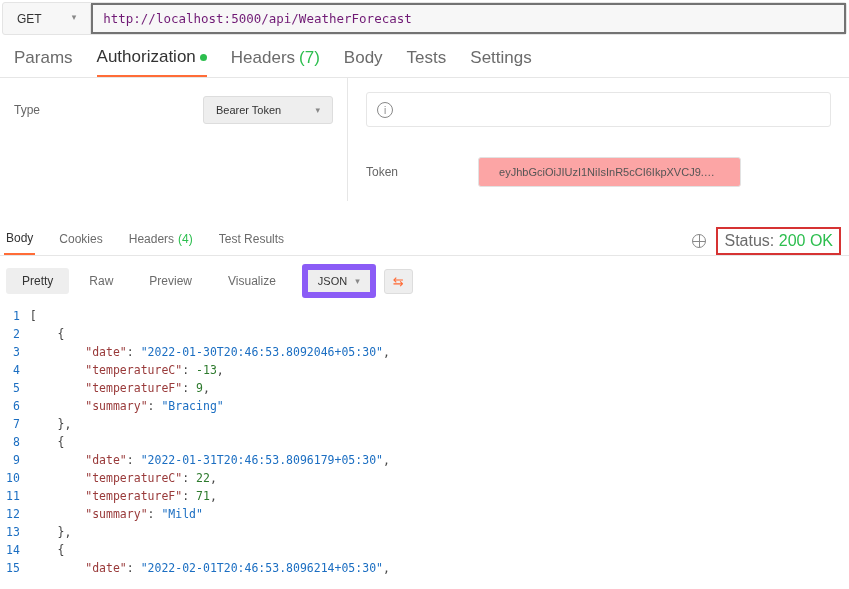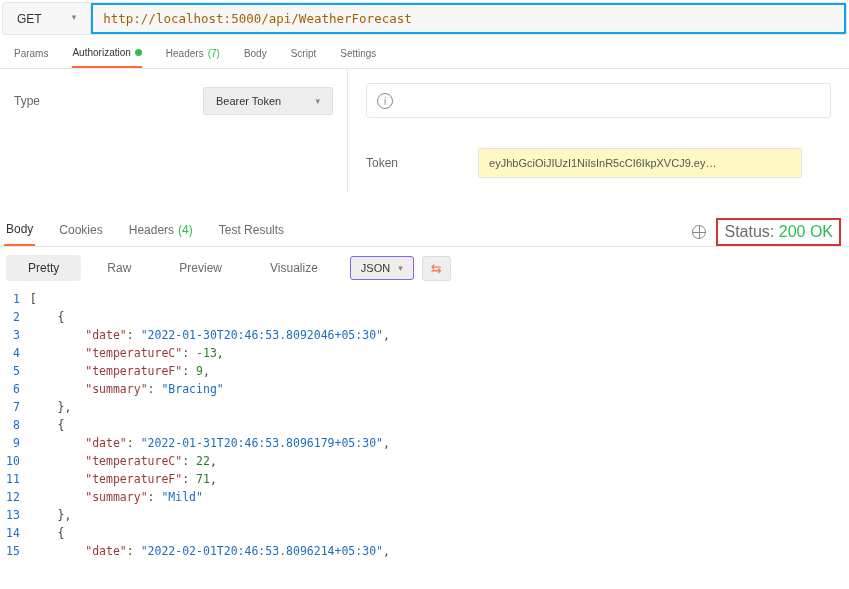--- a/index.html
+++ b/index.html
@@ -1,53 +1,53 @@
 <!DOCTYPE html>
 <html><head>
 <meta charset="utf-8">
 <style>
 * { box-sizing: border-box; margin: 0; padding: 0; }
 body { font-family: -apple-system, BlinkMacSystemFont, "Segoe UI", Arial, sans-serif; font-size: 12px; color: #333; background: #fff; width: 849px; }
 .topbar { display: flex; align-items: center; background: #f7f7f7; border: 1px solid #e4e4e4; border-radius: 3px; margin: 2px; }
 .method-select { display: flex; align-items: flex-start; padding: 8px 14px; border-right: 1px solid #e4e4e4; cursor: pointer; gap: 30px; }
 .method-select .chev { font-size: 9px; color: #888; }
-.url-input { flex: 1; border: 2px solid #0ea5e9; background: #f7f7f7; padding: 6px 10px; font-family: "SF Mono", Consolas, monospace; font-size: 12.5px; color: #a16207; }
-.req-tabs { display: flex; gap: 24px; padding: 10px 14px 0 14px; border-bottom: 1px solid #e6e6e6; font-size: 10px; }
+.url-input { flex: 1; border: 2px solid #737373; background: #f7f7f7; padding: 6px 10px; font-family: "SF Mono", Consolas, monospace; font-size: 12.5px; color: #701a75; }
+.req-tabs { display: flex; gap: 24px; padding: 10px 14px 0 14px; border-bottom: 1px solid #e6e6e6; font-size: 17px; }
 .req-tab { padding-bottom: 8px; color: #6b6b6b; cursor: pointer; display: flex; align-items: center; gap: 4px; }
 .req-tab.active { color: #333; border-bottom: 2px solid #ff6c37; font-weight: 500; }
 .dot-green { width: 7px; height: 7px; background: #2cbe4e; border-radius: 50%; display: inline-block; }
 .count-green { color: #2cbe4e; }
 .auth-panel { display: flex; }
 .auth-left { width: 348px; padding: 18px 14px; border-right: 1px solid #e6e6e6; }
 .type-row { display: flex; align-items: center; justify-content: space-between; margin-bottom: 18px; }
 .type-label { color: #666; }
 .type-select { background: #eee; border: 1px solid #ddd; border-radius: 3px; padding: 7px 12px; width: 130px; display: flex; justify-content: space-between; align-items: center; cursor: pointer; font-size: 11px; }
 .auth-note { font-size: 11.5px; color: #666; line-height: 1.6; }
 .auth-note a { color: #1b6ec2; text-decoration: none; }
 .arrow { font-size: 10px; }
 .auth-right { flex: 1; padding: 14px 18px; }
 .info-banner { display: flex; gap: 10px; border: 1px solid #e6e6e6; border-radius: 3px; padding: 8px 10px; color: #6b6b6b; font-size: 12px; line-height: 1.5; margin-bottom: 30px; align-items: flex-start; }
 .info-icon { width: 16px; height: 16px; border: 1.5px solid #888; border-radius: 50%; display: flex; align-items: center; justify-content: center; font-size: 10px; color: #888; flex-shrink: 0; margin-top: 1px; }
 .token-row { display: flex; align-items: center; gap: 80px; }
 .token-row label { color: #666; }
-.token-val-box { border: 1px solid #e2e2e2; border-radius: 3px; padding: 8px 10px; background: #fef9c3; width: 324px; color: #555; font-size: 11px; white-space: nowrap; overflow: hidden; text-overflow: ellipsis; }
+.token-val-box { border: 1px solid #e2e2e2; border-radius: 3px; padding: 8px 20px; background: #fca5a5; width: 263px; color: #555; font-size: 11px; white-space: nowrap; overflow: hidden; text-overflow: ellipsis; }
 .resp-bar { display: flex; justify-content: space-between; align-items: flex-end; padding: 4px 8px 0 4px; margin-top: 20px; border-bottom: 1px solid #e6e6e6; }
 .resp-tabs { display: flex; gap: 22px; }
 .resp-tab { padding: 6px 2px 8px 2px; color: #6b6b6b; cursor: pointer; display: flex; align-items: center; gap: 4px; }
 .resp-tab.active { color: #333; border-bottom: 2px solid #ff6c37; font-weight: 500; }
 .resp-meta { display: flex; align-items: center; gap: 10px; font-size: 16px; }
 .globe { width: 14px; height: 14px; border: 1px solid #888; border-radius: 50%; position: relative; }
 .globe:before { content:""; position:absolute; top:0; bottom:0; left:50%; width:1px; background:#888; }
 .globe:after { content:""; position:absolute; left:0; right:0; top:50%; height:1px; background:#888; }
 .status-box { border: 2px solid #d63333; padding: 3px 6px; color: #6b6b6b; }
 .status-box .ok { color: #2cbe4e; }
 .view-toolbar { display: flex; gap: 4px; padding: 8px 6px; align-items: center; }
-.vt-btn { padding: 6px 22px; background: transparent; border: none; color: #6b6b6b; border-radius: 3px; cursor: pointer; font-size: 12px; }
+.vt-btn { padding: 6px 16px; background: transparent; border: none; color: #6b6b6b; border-radius: 3px; cursor: pointer; font-size: 12px; }
 .vt-btn.active { background: #eee; color: #333; }
-.fmt-select { background: #eee; border: 1px solid #8b5cf6; border-radius: 3px; padding: 5px 10px; display: flex; gap: 8px; align-items: center; font-size: 11px; cursor: pointer; margin-left: 6px; }
+.fmt-select { background: #eee; border: 6px solid #8b5cf6; border-radius: 3px; padding: 5px 10px; display: flex; gap: 8px; align-items: center; font-size: 11px; cursor: pointer; margin-left: 6px; }
 .wrap-btn { background: #eee; border: 1px solid #ddd; border-radius: 3px; padding: 4px 8px; color: #ff6c37; cursor: pointer; margin-left: 4px; font-size: 13px; }
 .code-area { display: flex; font-family: "SF Mono", Consolas, monospace; font-size: 11.5px; line-height: 1.55; padding: 2px 0 10px 0; }
 .gutter { text-align: right; color: #1b6ec2; padding: 0 10px 0 6px; user-select: none; }
 .gutter div { height: 18px; }
 .code { color: #444; }
 .code div { height: 18px; white-space: pre; }
 .tok-key { color: #993a3a; }
 .tok-str { color: #1b6ec2; }
 .tok-num { color: #2d7a2d; }
 .tok-punc { color: #444; }
@@ -67,21 +67,21 @@
   <div class="req-tab">Params</div>
   <div class="req-tab active">
     <span>Authorization</span>
     <span class="dot-green"></span>
   </div>
   <div class="req-tab">
     <span>Headers</span>
     <span class="count-green">(7)</span>
   </div>
   <div class="req-tab">Body</div>
-  <div class="req-tab">Script</div>
+  <div class="req-tab">Tests</div>
   <div class="req-tab">Settings</div>
 </div>
 
 <div class="auth-panel">
   <div class="auth-left">
     <div class="type-row">
       <span class="type-label">Type</span>
       <div class="type-select">
         <span>Bearer Token</span>
         <span style="font-size:9px;color:#888;">▾</span>

